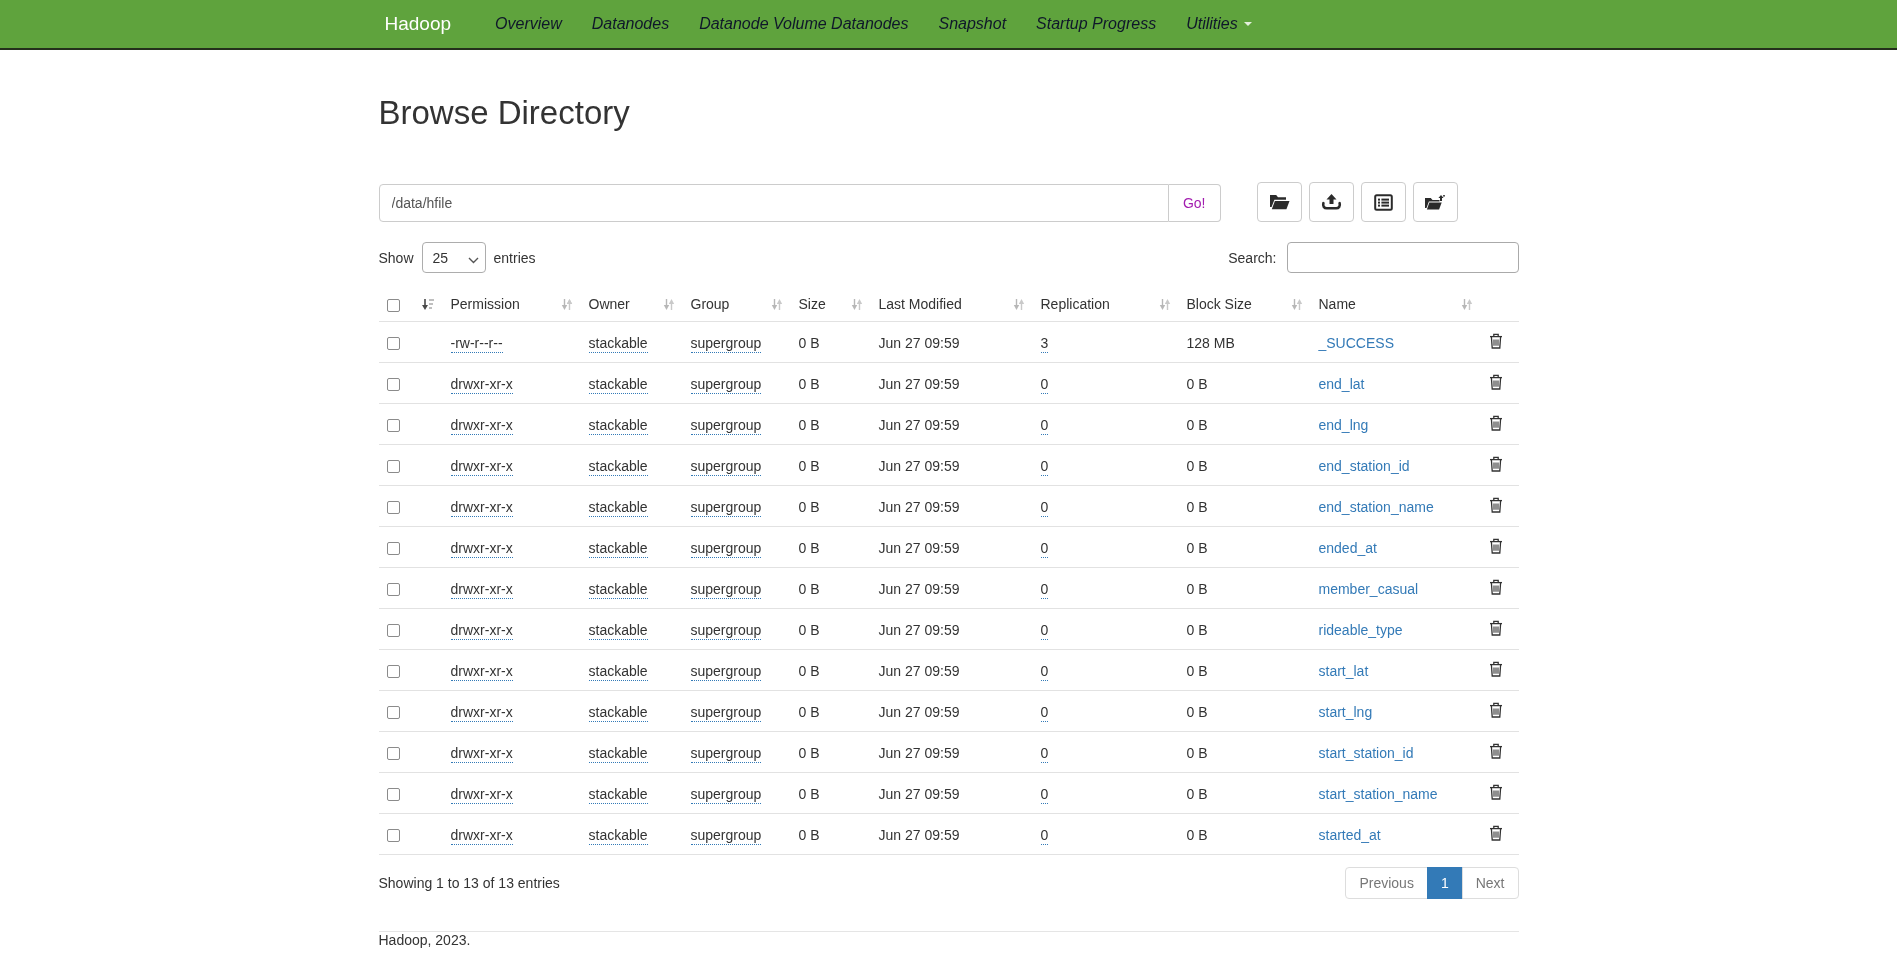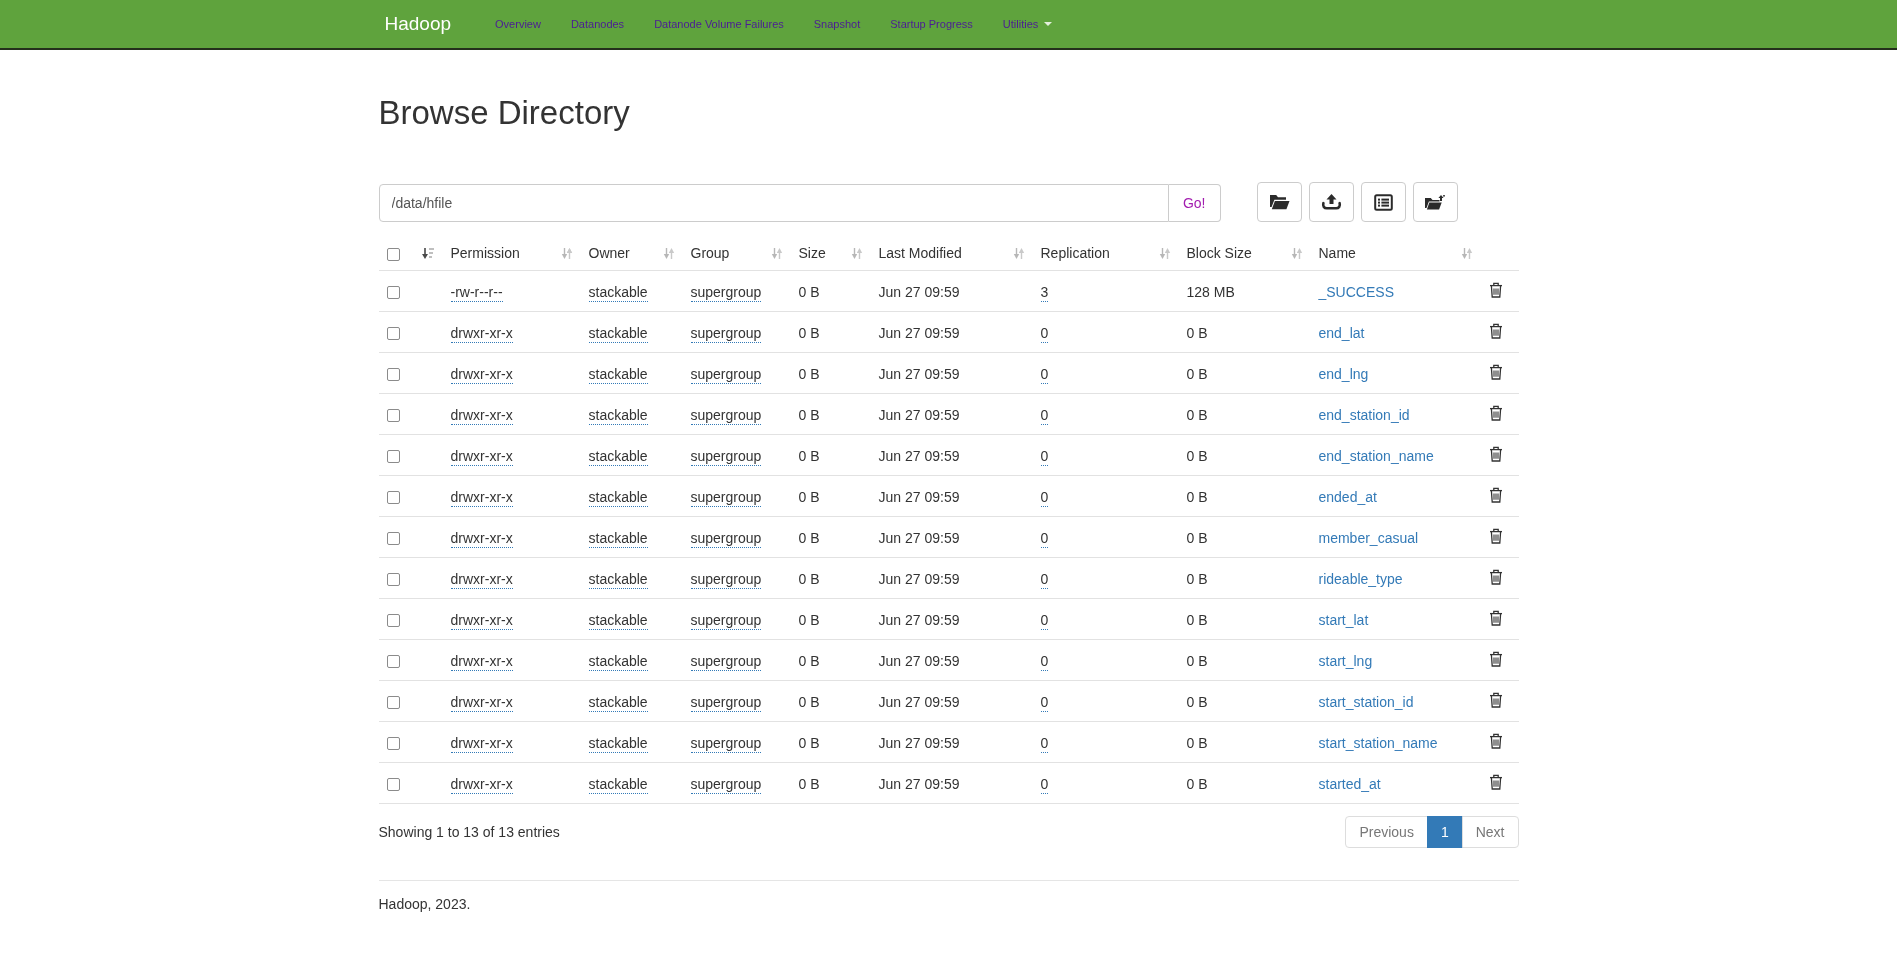--- a/index.html
+++ b/index.html
@@ -29,27 +29,28 @@
   }
   .brand {
     color: #ffffff;
     font-size: 19px;
     padding: 0 15px 0 0;
     margin-right: 14px;
     text-decoration: none;
     cursor: pointer;
   }
   .nav-item {
-    color: #4c1d95;
-    font-size: 11px;
+    color: #0f172a;
+    font-size: 16px;
     padding: 0 15px;
     text-decoration: none;
     cursor: pointer;
     display: inline-flex;
     align-items: center;
+    font-style: italic;
   }
   .caret {
     display: inline-block;
     width: 0; height: 0;
     margin-left: 6px;
     border-left: 4px solid transparent;
     border-right: 4px solid transparent;
     border-top: 4px solid #e3efdc;
   }
 
@@ -142,31 +143,31 @@
     border: 1px solid #ddd; background: #fff;
     color: #777; font-size: 14px; text-decoration: none;
     margin-left: -1px; cursor: pointer;
   }
   .pagination li:first-child .page-btn { border-radius: 4px 0 0 4px; margin-left: 0; }
   .pagination li:last-child .page-btn { border-radius: 0 4px 4px 0; }
   .page-btn.active { background: #337ab7; border-color: #337ab7; color: #fff; }
 
   
   hr.footer-divider { border: 0; border-top: 1px solid #e5e5e5; margin-top: 32px; }
-  .footer-text { margin-top: 15px; font-size: 14px; color: #333; }
+  .footer-text { font-size: 14px; color: #333; }
 </style>
 </head>
 <body>
 
 <nav class="navbar">
   <div class="navbar-inner">
     <a class="brand">Hadoop</a>
     <a class="nav-item">Overview</a>
     <a class="nav-item">Datanodes</a>
-    <a class="nav-item">Datanode Volume Failures</a>
+    <a class="nav-item">Datanode Volume Datanodes</a>
     <a class="nav-item">Snapshot</a>
     <a class="nav-item">Startup Progress</a>
     <a class="nav-item">
       <span>Utilities</span>
       <span class="caret"></span>
     </a>
   </div>
 </nav>
 
 <div class="container">
@@ -214,20 +215,40 @@
             <path fill="#2b2b2b" d="M1 4h5.8l1.7 2h7v1.6H4.9L2.5 14H1z"></path>
             <path fill="#2b2b2b" d="M5.3 8.6h12.4l-2.6 7H2.9z"></path>
             <path fill="#2b2b2b" d="M17 1l2.6 3h-1.6v3h-2V4h-1.6z"></path>
             <rect x="19.2" y="1" width="1.6" height="1.6" fill="#2b2b2b"></rect>
           </svg>
         </span>
       </button>
     </div>
   </div>
 
+  <div class="controls">
+    <div class="show-group">
+      <span>Show</span>
+      <span class="select-wrap">
+        <select class="page-size-select">
+          <option>25</option>
+        </select>
+        <span class="select-chevron">
+          <svg width="11" height="7" viewBox="0 0 11 7">
+              <path d="M1 1l4.5 4.5L10 1" fill="none" stroke="#555" stroke-width="1.4"></path>
+            </svg>
+        </span>
+      </span>
+      <span>entries</span>
+    </div>
+    <div class="search-group">
+      <span>Search:</span>
+      <input class="search-input" type="text" value="" style="">
+    </div>
+  </div>
 
   <table class="file-table">
     <colgroup>
       <col style="width:64px">
         <col style="width:138px">
         <col style="width:102px">
         <col style="width:108px">
       <col style="width:80px">
         <col style="width:162px">
         <col style="width:146px">

